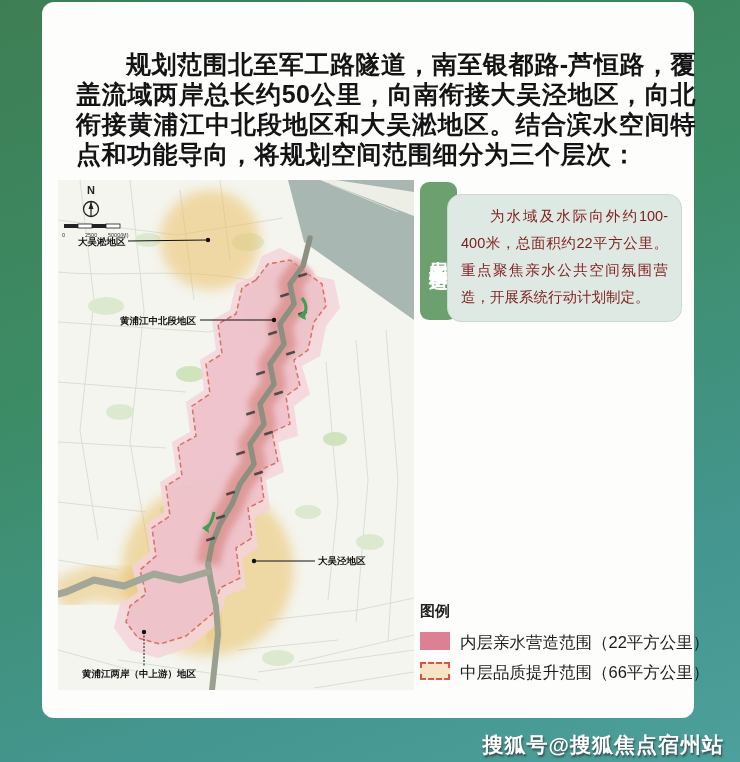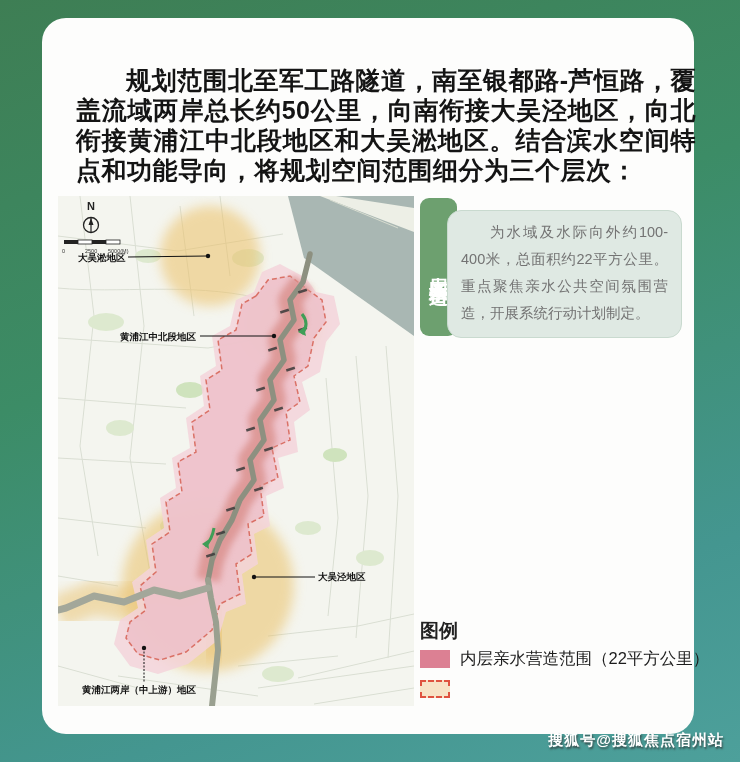--- a/index.html
+++ b/index.html
@@ -2,52 +2,52 @@
 <html><head>
 <meta charset="utf-8">
 <style>
   html,body{margin:0;padding:0;}
   body{
     width:740px;height:762px;position:relative;overflow:hidden;
     background:linear-gradient(160deg,#3e7e54 0%,#3c8c66 40%,#449690 78%,#4da09b 100%);
     font-family:"Liberation Sans","DejaVu Sans",sans-serif;
   }
   .card{
-    position:absolute;left:42px;top:18px;width:652px;height:716px;
-    background:#fdfdfc;border-radius:24px;
+    position:absolute;left:42px;top:2px;width:652px;height:716px;
+    background:#fdfdfc;border-radius:12px;
   }
   .intro{
     position:absolute;left:34px;top:22px;width:620px;
     font-size:25px;line-height:30px;font-weight:600;color:#141414;
     text-indent:2em;letter-spacing:0.5px;text-align:justify;
   }
   .map-wrap{position:absolute;left:16px;top:178px;width:356px;height:510px;}
   .layer{position:absolute;left:378px;width:242px;}
   .layer-1{top:180px;height:146px;}
   .layer-2{top:326px;height:138px;}
   .layer-3{top:464px;height:142px;}
   .tab{
     position:absolute;left:0;top:0;width:37px;height:138px;border-radius:9px;
     color:#fff;font-weight:bold;font-size:19px;letter-spacing:2px;
     writing-mode:vertical-rl;text-orientation:upright;
     display:flex;align-items:center;justify-content:center;
   }
   .bubble{
     position:absolute;left:27px;top:12px;width:235px;box-sizing:border-box;
     background:#dfe9e3;border:1px solid #c9dacf;border-radius:14px;
-    padding:8px 13px 10px;font-size:14.5px;line-height:27px;color:#737373;
+    padding:8px 13px 10px;font-size:14.5px;line-height:27px;color:#7f1d1d;
     text-indent:2em;text-align:justify;
   }
-  .legend-title{position:absolute;left:378px;top:600px;font-size:19px;font-weight:bold;color:#222;}
-  .legend-row{position:absolute;left:378px;height:22px;display:flex;align-items:center;}
+  .legend-title{position:absolute;left:378px;top:600px;font-size:15px;font-weight:bold;color:#222;}
+  .legend-row{position:absolute;left:378px;height:22px;display:flex;}
   .lr-1{top:630px;} .lr-2{top:660px;} .lr-3{top:690px;}
   .swatch{width:30px;height:18px;border-width:2px;border-style:none;box-sizing:border-box;flex:0 0 30px;}
   .legend-label{margin-left:10px;font-size:16.5px;color:#1c1c1c;white-space:nowrap;}
   .watermark{
-    position:absolute;right:16px;top:731px;font-size:15px;font-weight:bold;color:#fff;
+    position:absolute;right:16px;top:731px;font-size:21px;font-weight:bold;color:#fff;
     letter-spacing:1px;text-shadow:1px 2px 2px rgba(50,60,60,.85);
   }
 </style>
 </head>
 <body>
 
 <div class="card">
 
   <p class="intro">规划范围北至军工路隧道，南至银都路-芦恒路，覆盖流域两岸总长约50公里，向南衔接大吴泾地区，向北衔接黄浦江中北段地区和大吴淞地区。结合滨水空间特点和功能导向，将规划空间范围细分为三个层次：</p>
 
@@ -204,17 +204,18 @@
 
 
   <div class="legend-title">图例</div>
 
   <div class="legend-row lr-1">
     <span class="swatch" style="background-color: rgb(220, 128, 147); border-color: rgb(220, 128, 147); border-style: none;"></span>
     <span class="legend-label">内层亲水营造范围（22平方公里）</span>
   </div>
   <div class="legend-row lr-2">
     <span class="swatch" style="background-color: rgb(247, 227, 198); border-color: rgb(223, 83, 64); border-style: dashed;"></span>
+    <span class="legend-label">中层品质提升范围（66平方公里）</span>
   </div>
 
 </div>
 
 <div class="watermark">搜狐号@搜狐焦点宿州站</div>
 
 </body></html>

